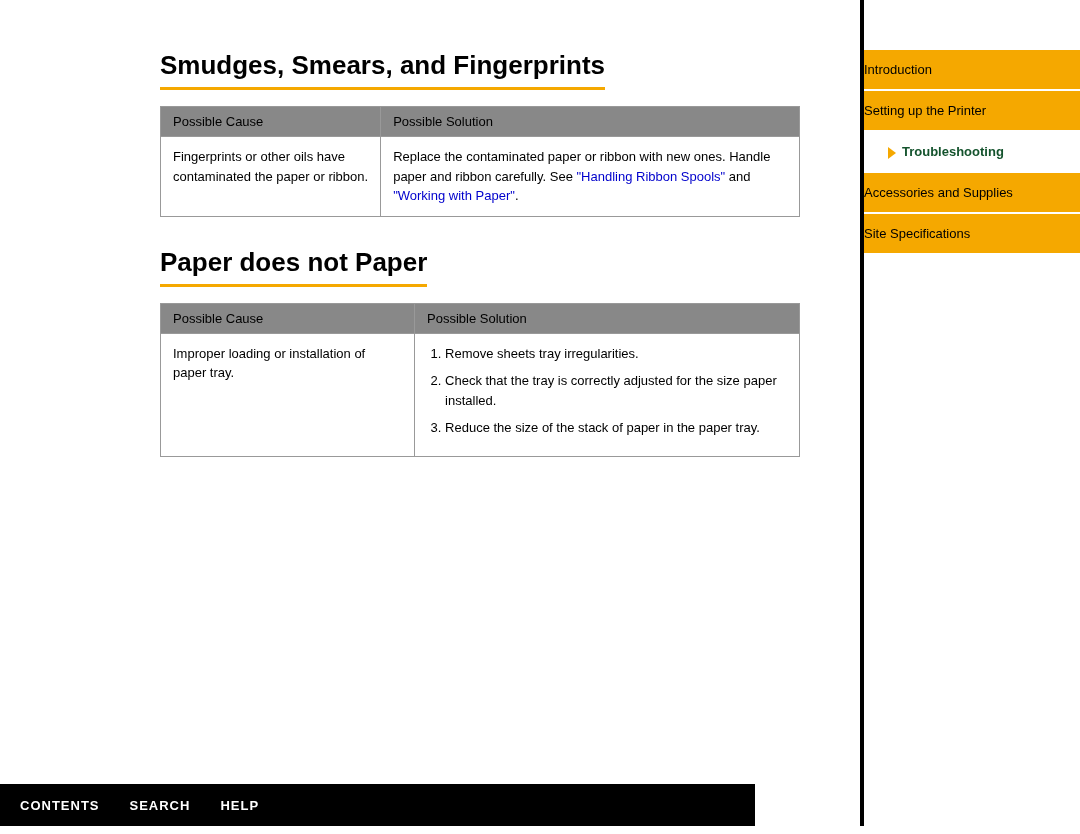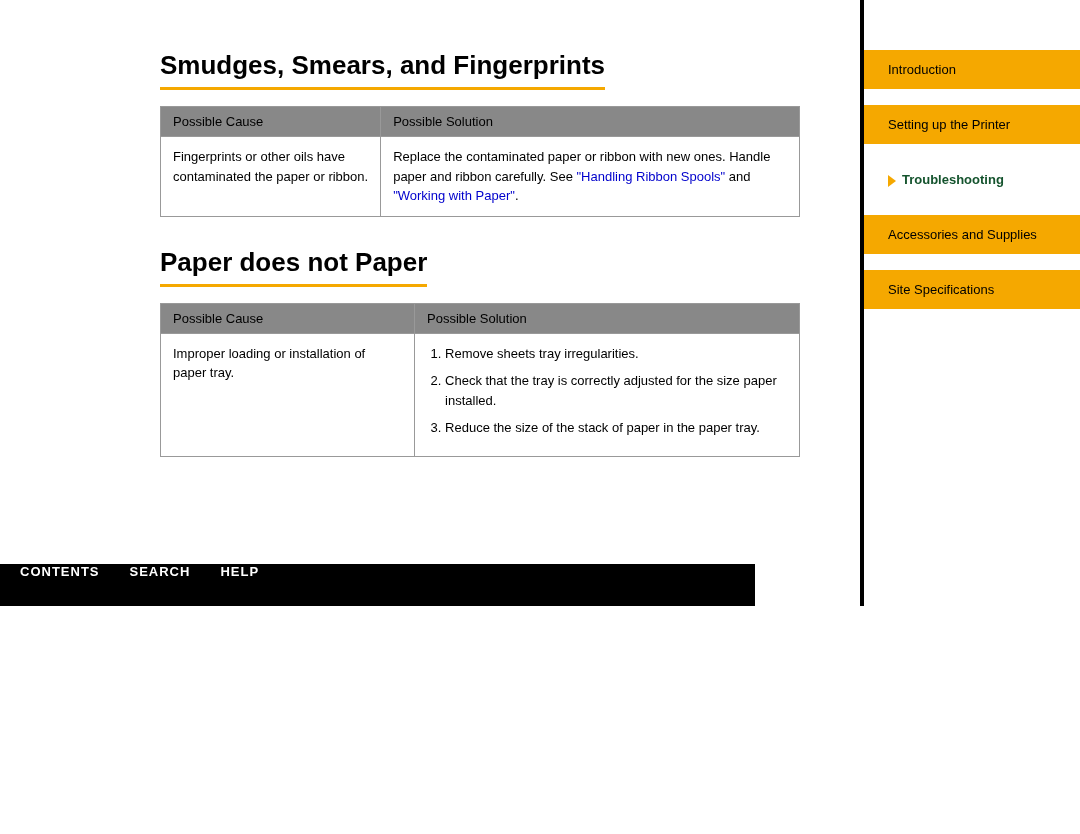--- a/index.html
+++ b/index.html
@@ -9,21 +9,21 @@
       font-size: 13px;
       width: 1080px;
       height: 834px;
       overflow: hidden;
       position: relative;
     }
 
     .page-wrapper {
       display: flex;
       width: 1080px;
-      height: 606px;
+      height: 826px;
       background: #fff;
     }
 
     
     .main-content {
       flex: 1;
       padding: 50px 60px 0 160px;
       position: relative;
       background: #fff;
     }
@@ -86,21 +86,21 @@
 
     
     .bottom-bar {
       position: absolute;
       bottom: 0;
       left: 0;
       width: 755px;
       height: 42px;
       background: #000;
       display: flex;
-      align-items: flex-start;
+      align-items: center;
       padding: 0 20px;
       gap: 30px;
     }
 
     .bottom-bar-item {
       color: #fff;
       font-size: 13px;
       font-weight: bold;
       letter-spacing: 1px;
       text-transform: uppercase;
@@ -110,24 +110,24 @@
     
     .sidebar {
       width: 220px;
       padding-top: 50px;
       position: relative;
       background: #fff;
     }
 
     .sidebar-item {
       display: block;
-      padding: 12px 28px;
+      padding: 12px 4px;
       font-size: 13px;
       cursor: pointer;
-      margin-bottom: 16px;
+      margin-bottom: 2px;
       color: #000;
     }
 
     .sidebar-item.active {
       background: #f5a800;
       color: #000;
       font-weight: normal;
     }
 
     .sidebar-item.indent {

